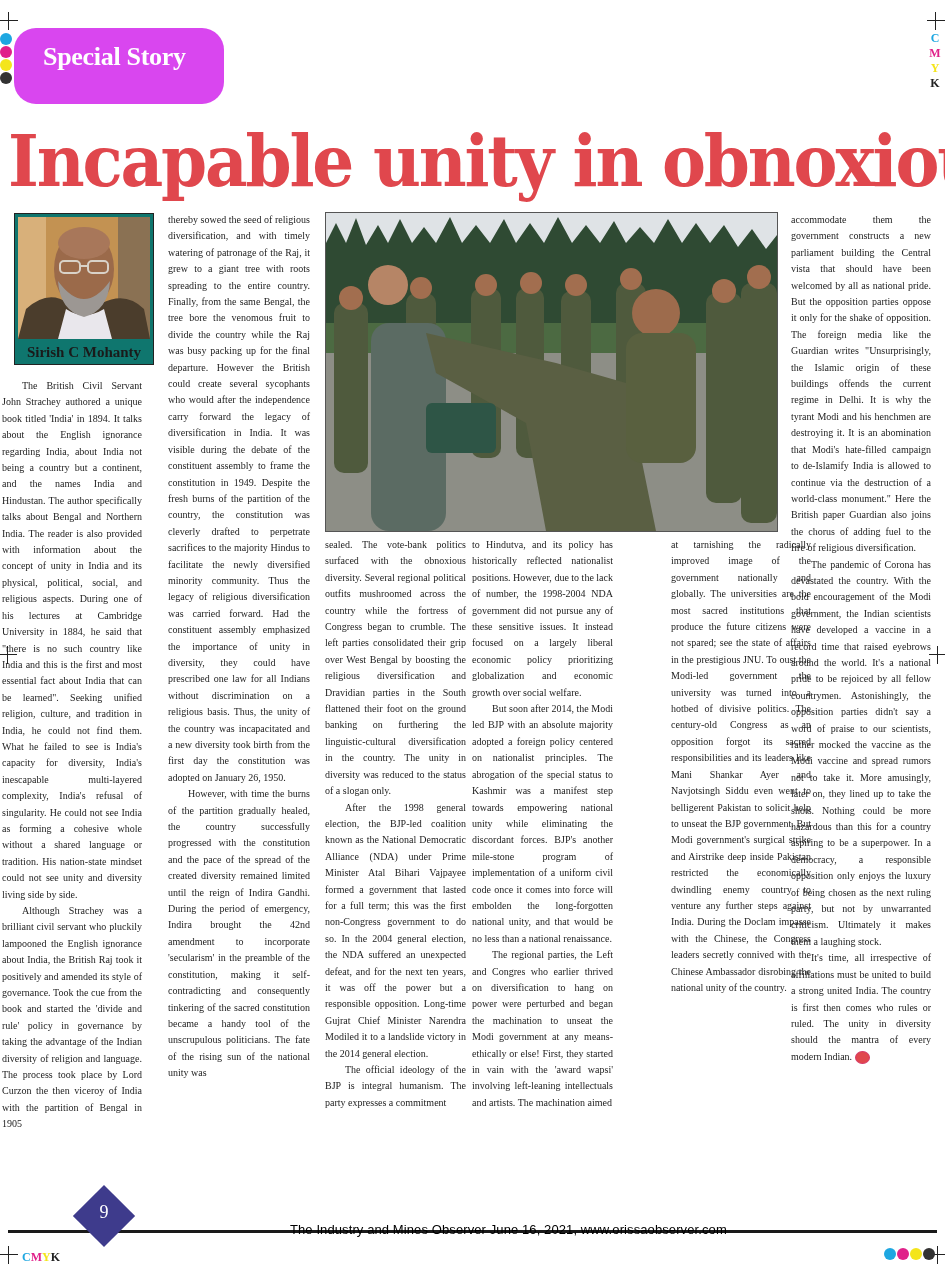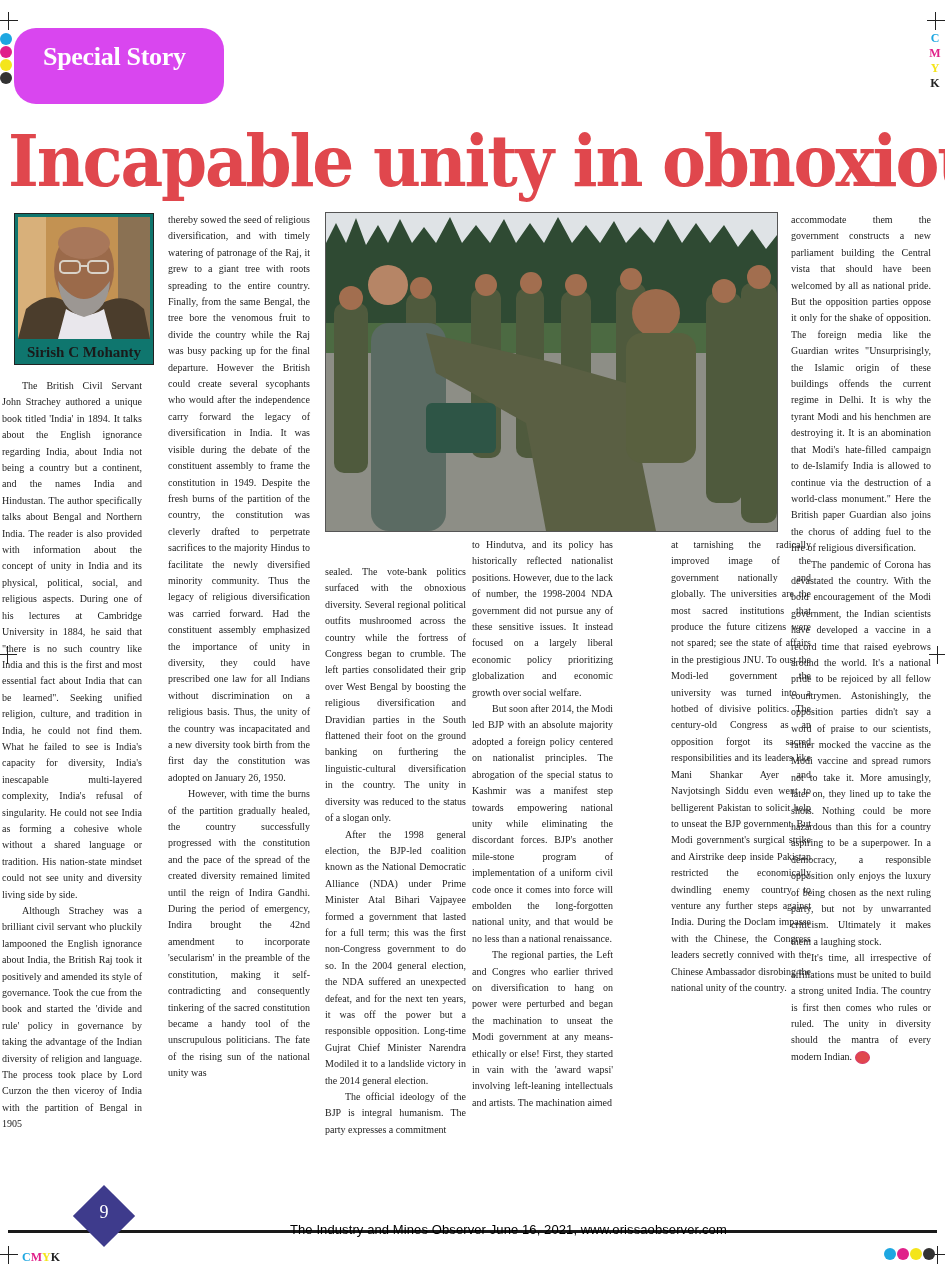--- a/index.html
+++ b/index.html
@@ -34,21 +34,21 @@
   .author-photo { position:absolute; left:3px; top:3px; width:132px; height:122px; overflow:hidden;
                   background:linear-gradient(90deg,#c79a57 0%, #b8843f 18%, #d6b07a 30%, #9a8060 100%); }
   .author-name { position:absolute; left:0; right:0; bottom:3px; text-align:center; font:bold 15px "Liberation Serif", serif; }
 
   
   .col { position:absolute; font-size:10px; line-height:16.4px; text-align:justify; color:#1c1c1c; }
   .col p { margin:0; text-indent:0; }
   .col p.ind { text-indent:20px; }
   #c1 { left:2px;  top:366px; width:140px;margin-top:12px; }
   #c2 { left:168px; top:212px; width:142px; }
-  #c3 { left:325px; top:564px; width:141px; }
+  #c3 { left:325px; top:537px; width:141px; }
   #c4 { left:472px; top:537px; width:141px; }
   #c5 { left:636px; top:537px; width:140px;margin-left:35px; }
   #c6 { left:791px; top:212px; width:140px; }
 
   
   .photo { position:absolute; left:325px; top:212px; width:451px; height:318px; border:1px solid #555; overflow:hidden; background:#8f9a8a; }
 
   .end-mark { display:inline-block; width:13px; height:11px; border-radius:50%; border:1px solid #d63a6a; background:#e0474d; vertical-align:middle; margin-left:3px; }
 
   

